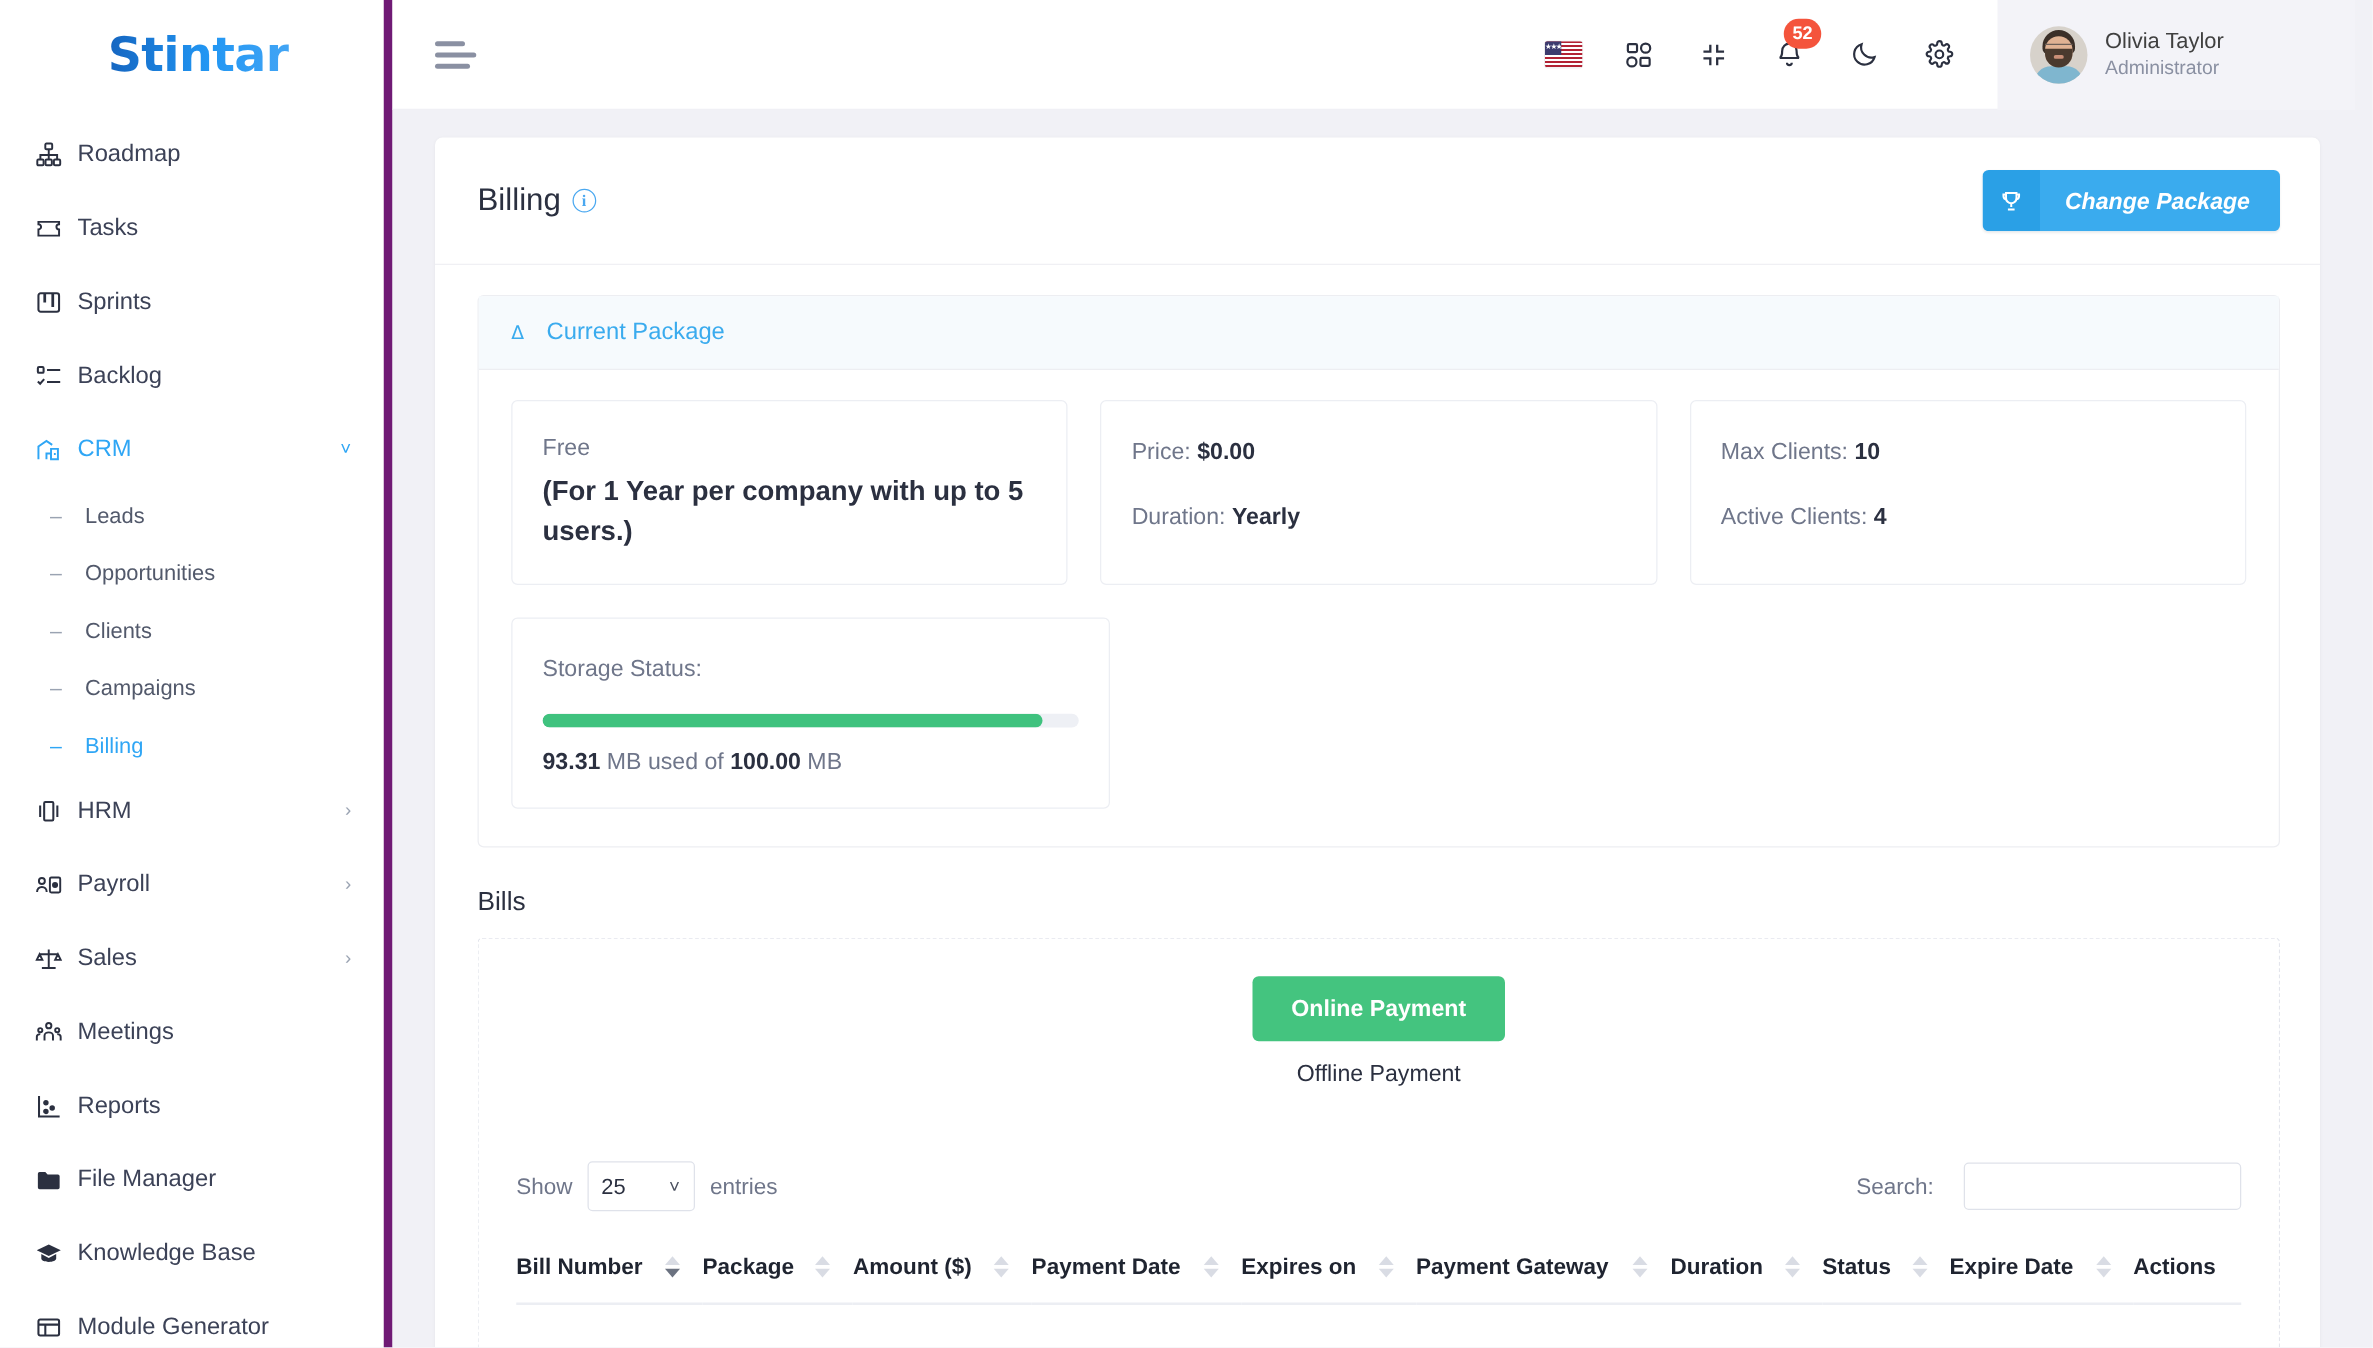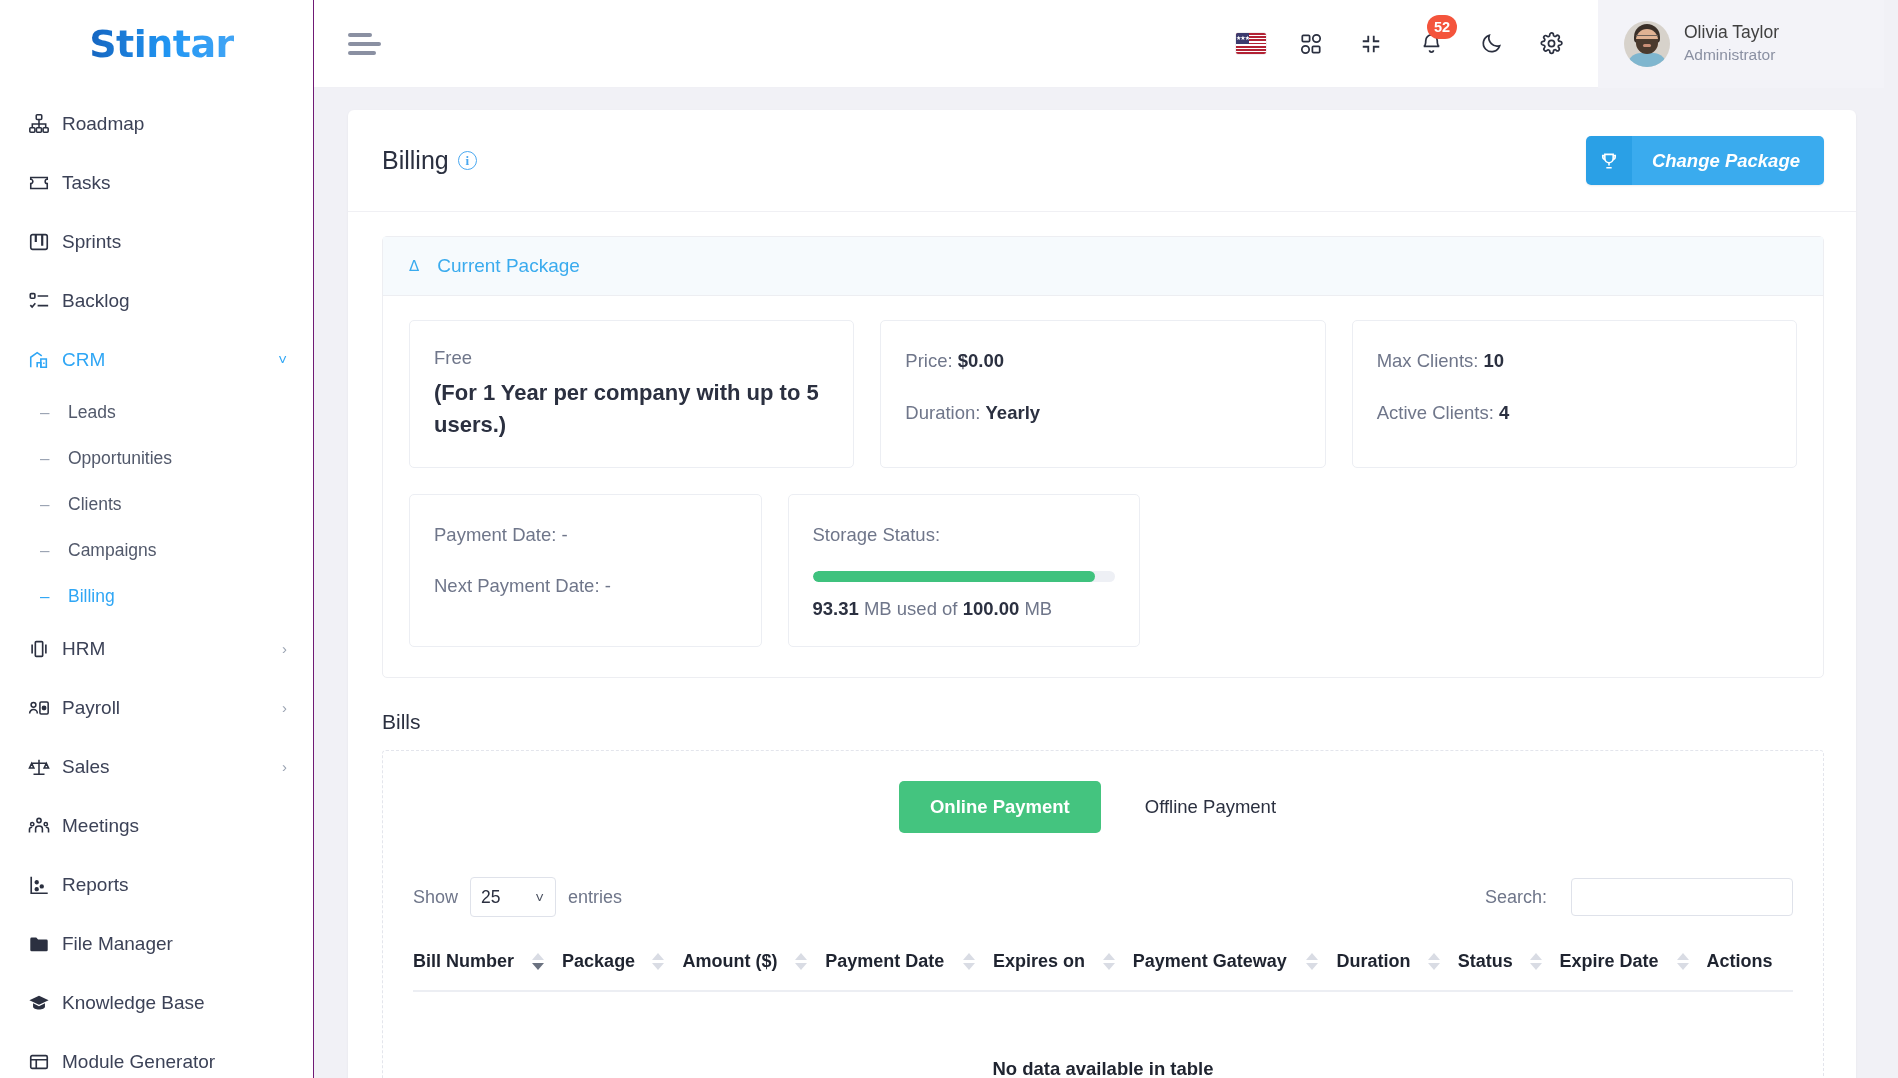--- a/index.html
+++ b/index.html
@@ -8,21 +8,21 @@
     font-family: "Liberation Sans", sans-serif;
     background: #f1f1f6;
     overflow: hidden;
   }
   .app { display: flex; width: 1898px; height: 1078px; position: relative; }
 
   
   .sidebar {
     width: 314px; min-width: 314px; height: 1078px;
     background: #ffffff;
-    border-right: 1px solid #701a75;
+    border-right: 7px solid #701a75;
     overflow: hidden;
     position: relative;
   }
   .brand {
     height: 88px; display: flex; align-items: center; justify-content: center;
     padding-left: 10px;
   }
   .brand-text {
     font-size: 38px; font-weight: bold; letter-spacing: -0.5px;
     background: linear-gradient(90deg,#1565c0 0%, #2196f3 55%, #42a5f5 100%);
@@ -168,21 +168,21 @@
   .storage-text { margin-top: 16px; font-size: 18.5px; color: #6f768a; }
   .storage-text b { color: #2b3040; }
 
   .bills-title { margin: 32px 0 0 34px; font-size: 21px; color: #2b3040; }
 
   .bills-panel {
     margin: 16px 32px 0 34px;
     border: 1px dashed #e3e5ec; border-top: 1px dashed #e3e5ec;
     border-radius: 4px; background: #fff; padding: 0;
   }
-  .tabs { display: flex; justify-content: center; align-items: center; padding: 30px 0 32px 0; gap: 13px; }
+  .tabs { display: flex; justify-content: center; align-items: center; padding: 30px 0 32px 0; gap: 0; flex-direction: column; }
   .tab {
     font-size: 18.5px; padding: 15px 31px; border-radius: 5px; cursor: pointer;
     color: #2b3040; white-space: nowrap;
   }
   .tab.active { background: #44c47f; color: #fff; font-weight: bold; }
 
   .table-toolbar {
     display: flex; align-items: center; justify-content: space-between;
     padding: 12px 30px 18px 30px;
   }
@@ -527,30 +527,20 @@
                   <b>10</b>
                 </div>
                 <div class="tline">
                   <span>Active Clients:</span>
                   <b>4</b>
                 </div>
               </div>
             </div>
 
             <div class="tile-row" style="margin-top:26px;">
-              <div class="tile">
-                <div class="tline">
-                  <span>Payment Date:</span>
-                  <span>-</span>
-                </div>
-                <div class="tline">
-                  <span>Next Payment Date:</span>
-                  <span>-</span>
-                </div>
-              </div>
 
               <div class="tile">
                 <div class="tline">Storage Status:</div>
                 <div class="bar-wrap">
                   <div class="bar-fill" id="storage-bar" style="width: 93.31%; background: rgb(63, 194, 126);"></div>
                 </div>
                 <div class="storage-text">
                   <b>93.31</b>
                   <span>MB used of</span>
                   <b>100.00</b>

